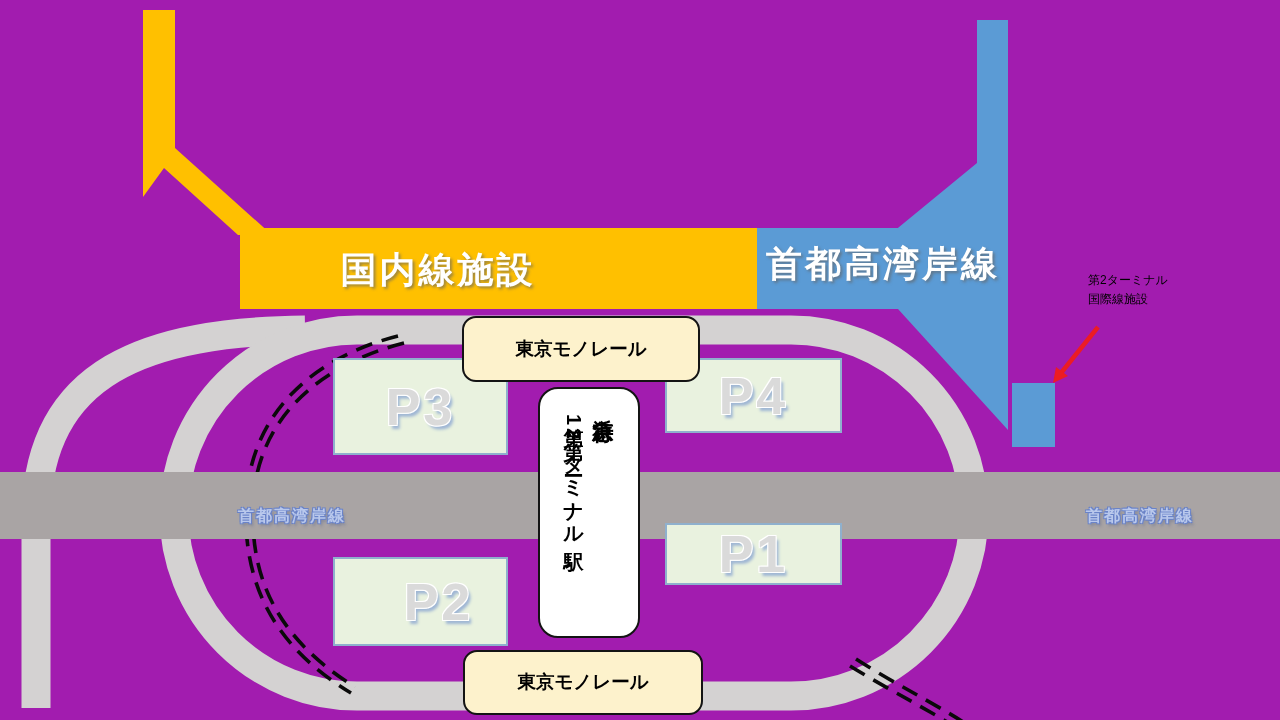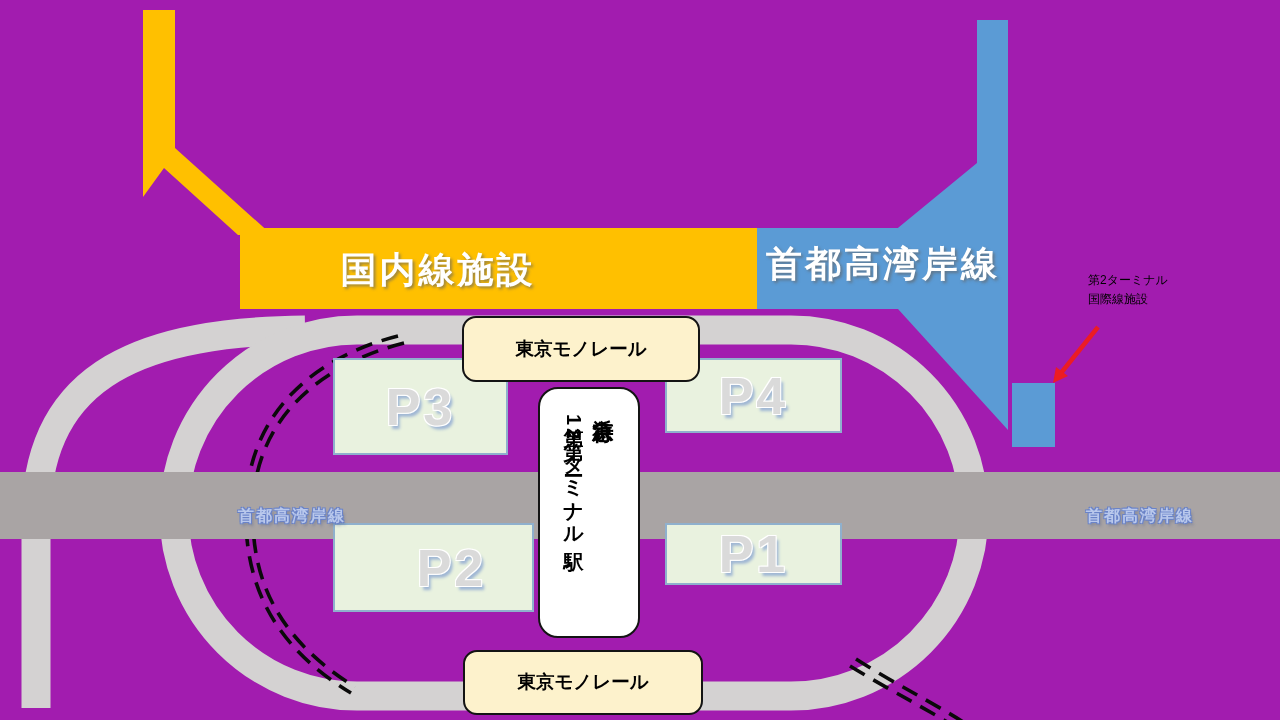--- a/index.html
+++ b/index.html
@@ -96,21 +96,21 @@
 
   <div class="abs facility-label" style="left:288px;top:246px;">国内線施設</div>
   <div class="abs facility-label" style="left:733px;top:240px;">首都高湾岸線</div>
 
   <div class="abs pbox" style="left:333px;top:358px;width:175px;height:97px;text-align:center;">
     <span class="ptext">P3</span>
   </div>
   <div class="abs pbox" style="left:665px;top:358px;width:177px;height:75px;">
     <span class="ptext">P4</span>
   </div>
-  <div class="abs pbox" style="left:333px;top:523px;width:201px;height:89px;padding-left:36px;">
+  <div class="abs pbox" style="left:333px;top:557px;width:175px;height:89px;padding-left:36px;">
     <span class="ptext">P2</span>
   </div>
   <div class="abs pbox" style="left:665px;top:515px;width:177px;height:62px;margin-top:8px;">
     <span class="ptext">P1</span>
   </div>
 
   <div class="abs station-box" style="left:462px;top:316px;width:238px;height:66px;">
     <span class="line">東京モノレール</span>
   </div>
 

